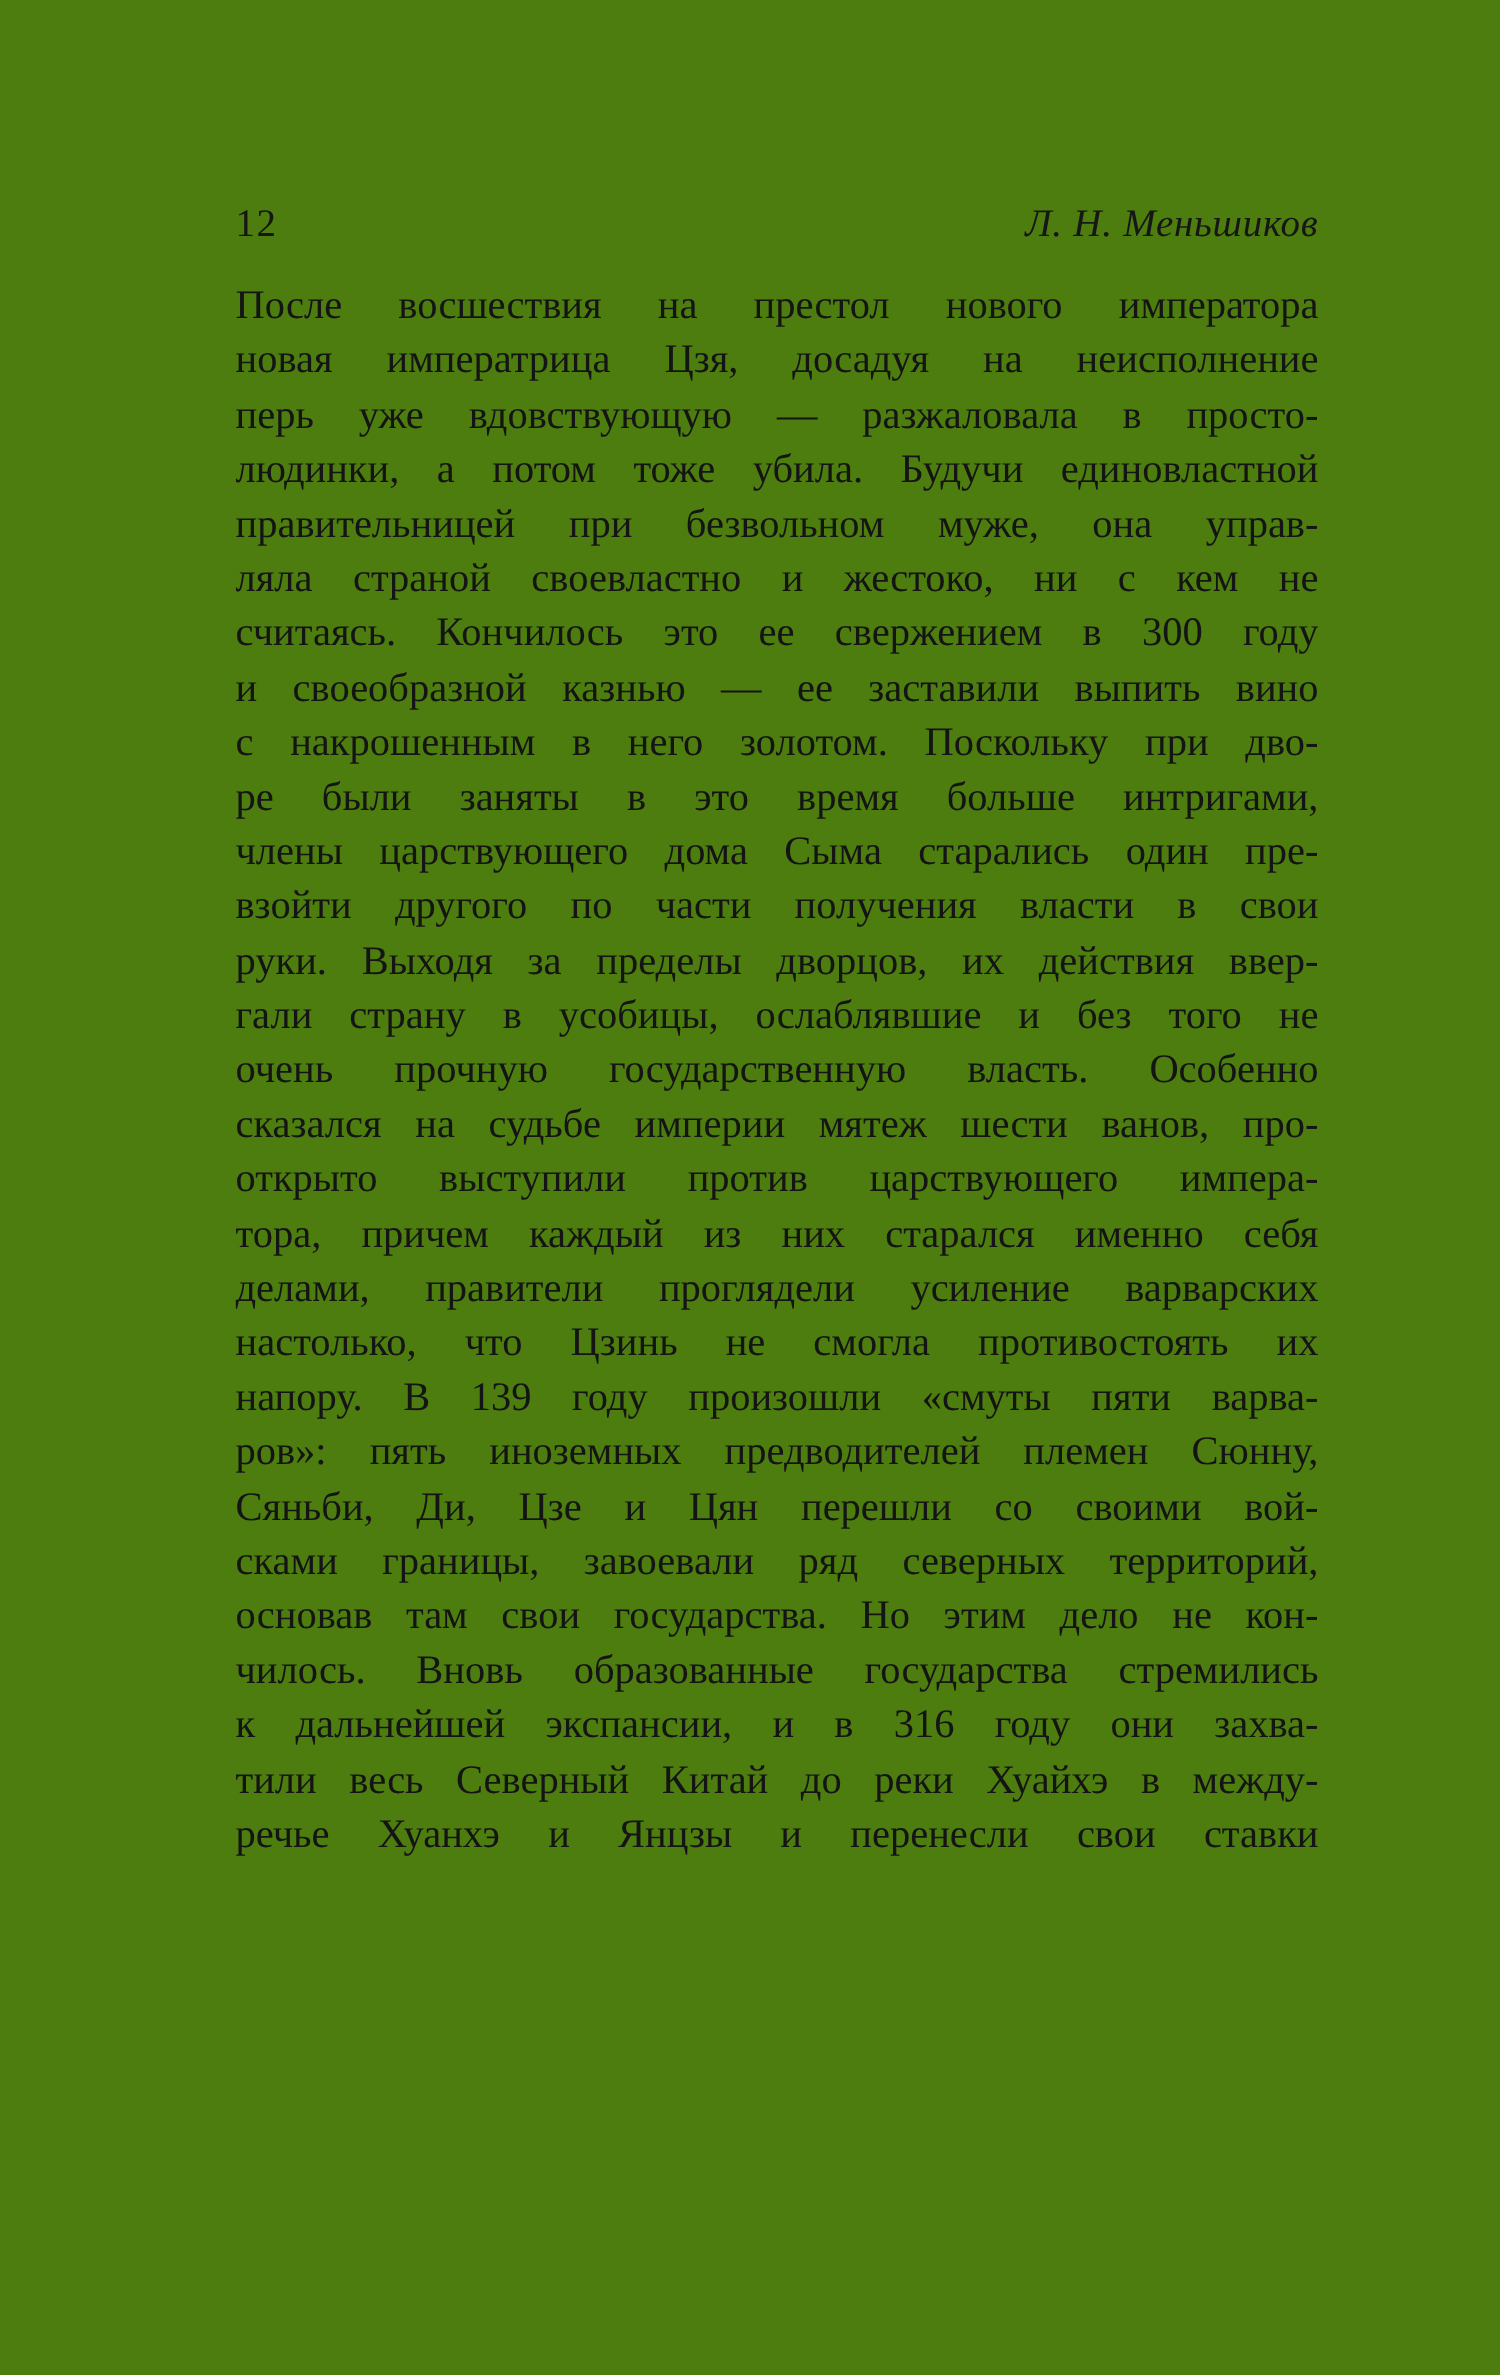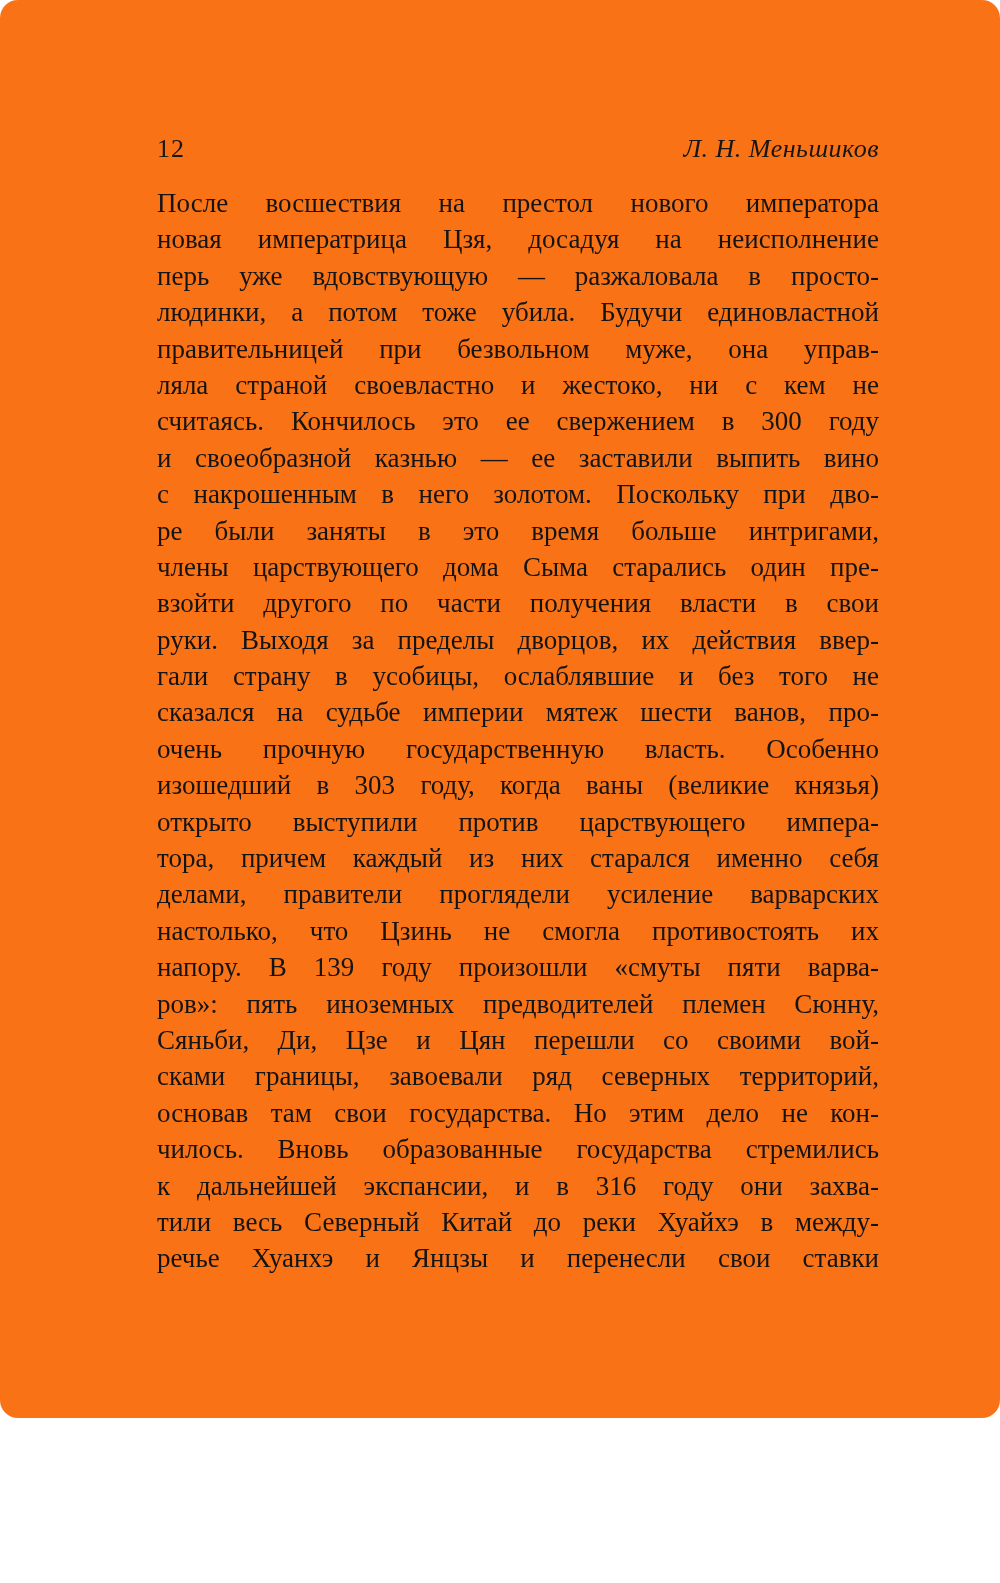--- a/index.html
+++ b/index.html
@@ -3,26 +3,25 @@
 <meta charset="utf-8">
 <style>
   html, body {
     margin: 0;
     padding: 0;
     background: #ffffff;
   }
   .page {
     position: relative;
     width: 1000px;
-    height: 1418px;
-    background: #f97316;
+    height: 1583px;
+    background: #4d7c0f;
     color: #111111;
     font-family: "Liberation Serif", "DejaVu Serif", serif;
     overflow: hidden;
-    border-radius: 18px;
   }
   .content {
     position: absolute;
     left: 157px;
     top: 134px;
     width: 722px;
   }
   .page-header {
     display: flex;
     justify-content: space-between;
@@ -71,23 +70,22 @@
         <div class="line">правительницей при безвольном муже, она управ-</div>
         <div class="line">ляла страной своевластно и жестоко, ни с кем не</div>
         <div class="line">считаясь. Кончилось это ее свержением в 300 году</div>
         <div class="line">и своеобразной казнью — ее заставили выпить вино</div>
         <div class="line">с накрошенным в него золотом. Поскольку при дво-</div>
         <div class="line">ре были заняты в это время больше интригами,</div>
         <div class="line">члены царствующего дома Сыма старались один пре-</div>
         <div class="line">взойти другого по части получения власти в свои</div>
         <div class="line">руки. Выходя за пределы дворцов, их действия ввер-</div>
         <div class="line">гали страну в усобицы, ослаблявшие и без того не</div>
+        <div class="line">очень прочную государственную власть. Особенно</div>
         <div class="line">сказался на судьбе империи мятеж шести ванов, про-</div>
-        <div class="line">очень прочную государственную власть. Особенно</div>
-        <div class="line">изошедший в 303 году, когда ваны (великие князья)</div>
         <div class="line">открыто выступили против царствующего импера-</div>
         <div class="line">тора, причем каждый из них старался именно себя</div>
         <div class="line">делами, правители проглядели усиление варварских</div>
         <div class="line">настолько, что Цзинь не смогла противостоять их</div>
         <div class="line">напору. В 139 году произошли «смуты пяти варва-</div>
         <div class="line">ров»: пять иноземных предводителей племен Сюнну,</div>
         <div class="line">Сяньби, Ди, Цзе и Цян перешли со своими вой-</div>
         <div class="line">сками границы, завоевали ряд северных территорий,</div>
         <div class="line">основав там свои государства. Но этим дело не кон-</div>
         <div class="line">чилось. Вновь образованные государства стремились</div>

